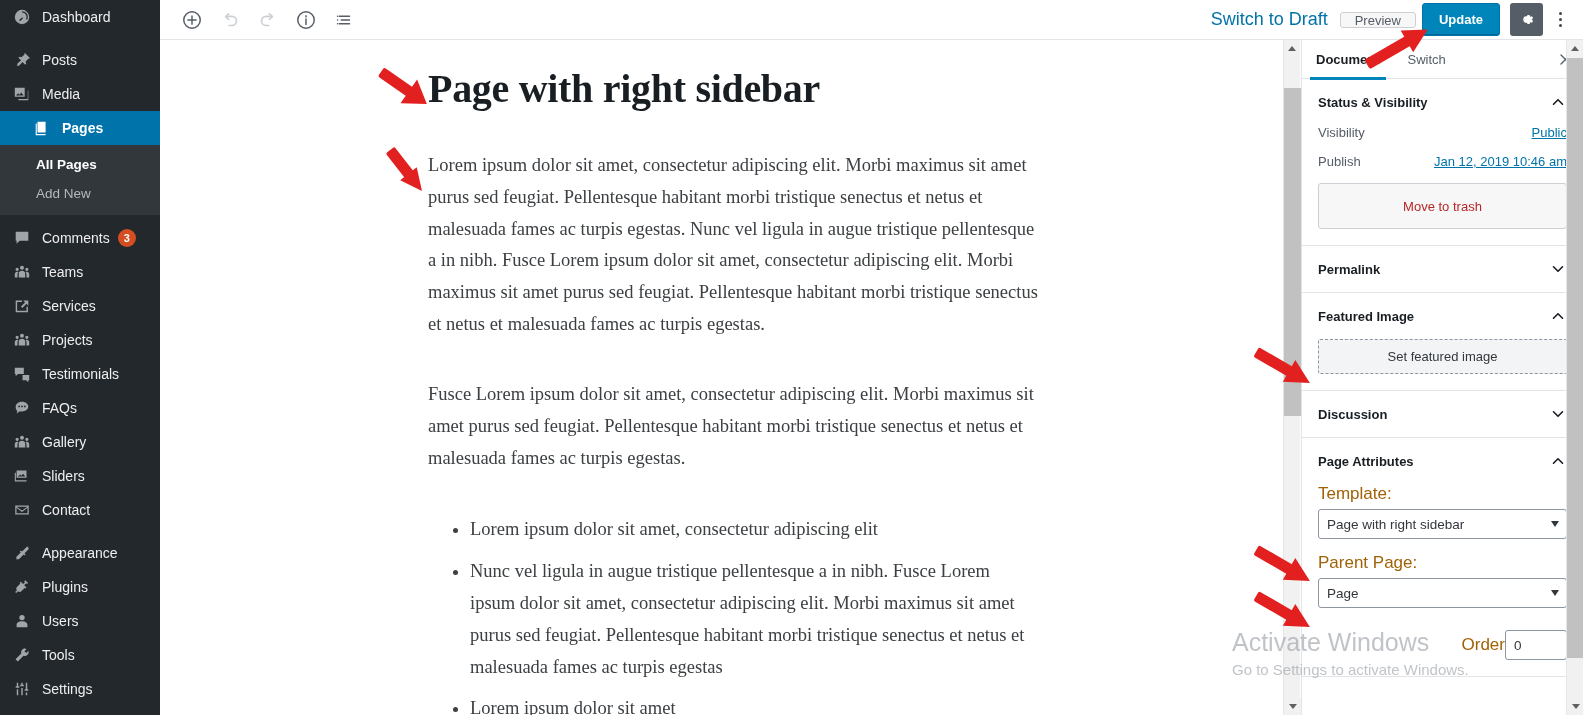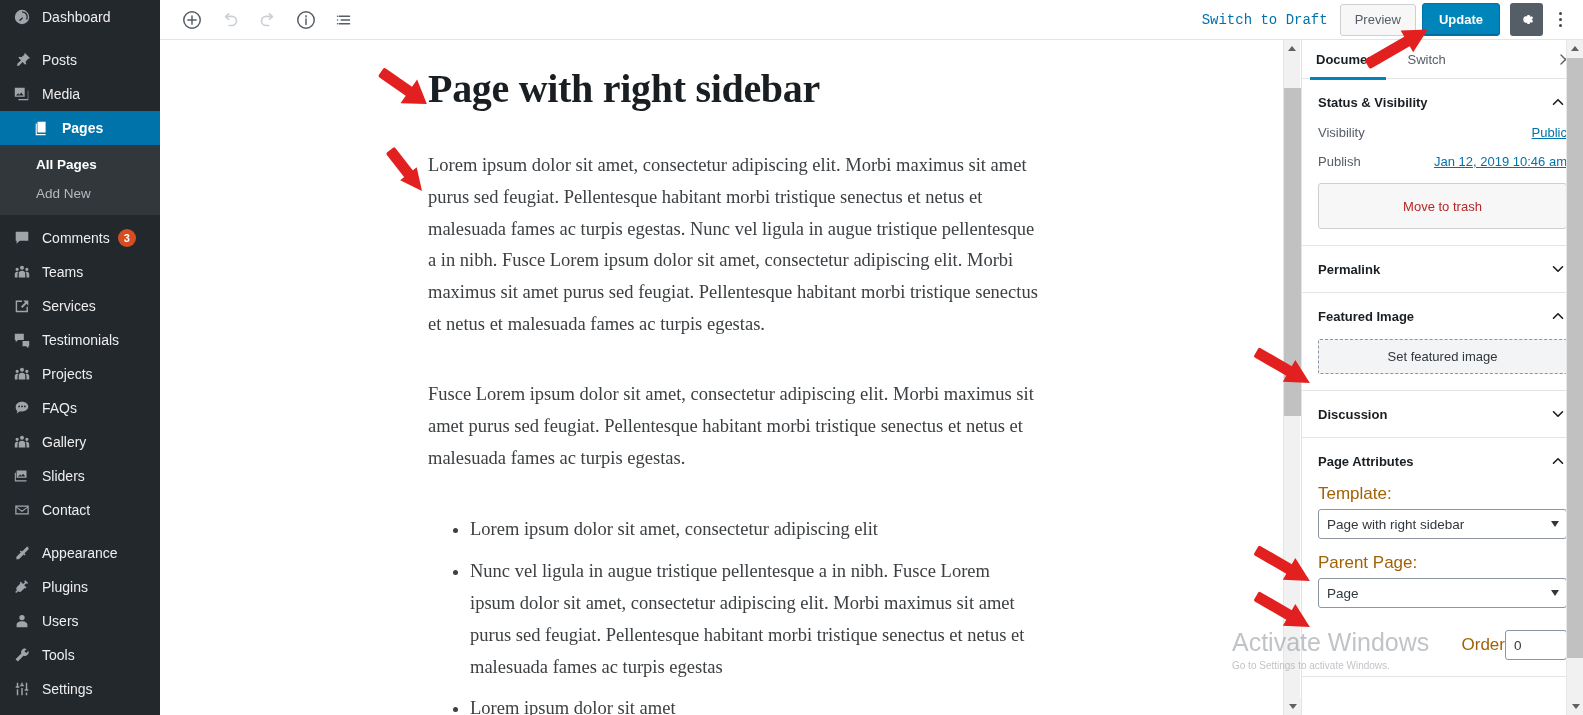--- a/index.html
+++ b/index.html
@@ -67,26 +67,26 @@
   }
   .hdr-left { display: flex; align-items: center; gap: 2px; }
   .tool-btn {
     width: 36px; height: 36px; display: flex; align-items: center; justify-content: center;
     background: none; border: none; cursor: pointer; color: #555d66; padding: 0;
   }
   .tool-btn svg { width: 22px; height: 22px; display:block; }
   .tool-btn.disabled { color: #ccd0d4; }
   .hdr-right { margin-left: auto; display: flex; align-items: center; gap: 0; }
   .link-draft {
-    color: #0073aa; font-size: 14px; cursor: pointer; padding: 0 12px;
+    color: #0073aa; font-size: 18px; cursor: pointer; padding: 0 12px;
     text-decoration: none; background: none; border: none;
-    font-family: Liberation Mono, monospace;
+    font-family: Liberation Sans, sans-serif;
   }
   .btn-preview {
-    height: 32px; padding: 0 14px; background: #f7f7f7; color: #555d66;
+    height: 16px; padding: 0 14px; background: #f7f7f7; color: #555d66;
     border: 1px solid #ccd0d4; border-radius: 3px; font-size: 13px;
     cursor: pointer; margin-right: 6px;
     font-family: "Liberation Sans", sans-serif;
   }
   .btn-update {
     height: 33px; padding: 0 16px; background: #0085ba; color: #fff;
     border: 1px solid #0073aa; border-radius: 3px; font-size: 13px; font-weight: 600;
     cursor: pointer; box-shadow: inset 0 -1px 0 #006799;
     font-family: "Liberation Sans", sans-serif;
   }
@@ -223,21 +223,21 @@
   .arrow { position: absolute; z-index: 60; pointer-events: none; }
   .arrow svg { display: block; overflow: visible; }
 
   
   .watermark {
     position: absolute; z-index: 25; pointer-events: none;
     color: #9aa0a6; opacity: .62;
     font-family: "Liberation Sans", sans-serif;
   }
   .wm-title { font-size: 25px; line-height: 1.15; font-weight: 400; }
-  .wm-sub { font-size: 10px; line-height: 1.4; margin-top: 2px; }
+  .wm-sub { font-size: 15px; line-height: 1.4; margin-top: 2px; }
 </style>
 </head>
 <body>
 
 <div class="app">
 
   <nav class="adminmenu">
 
     <div class="menu-item">
       <span class="mi-icon">
@@ -310,33 +310,33 @@
         <svg viewBox="0 0 20 20">
             <path d="M3 4h7v1.6H4.6v9.8H15v-4.6h1.6V17H3V4zm8.4 0H17v5.6l-2-2-4.6 4.6-1.6-1.6L13.4 6l-2-2z"></path>
           </svg>
       </span>
       <span>Services</span>
     </div>
 
     <div class="menu-item">
       <span class="mi-icon">
         <svg viewBox="0 0 20 20">
+            <path d="M10 3a2.2 2.2 0 110 4.4A2.2 2.2 0 0110 3zM4.6 5.2a1.8 1.8 0 110 3.6 1.8 1.8 0 010-3.6zm10.8 0a1.8 1.8 0 110 3.6 1.8 1.8 0 010-3.6zM10 8.6c2 0 3.6 1.2 3.6 2.7V16h-7.2v-4.7c0-1.5 1.6-2.7 3.6-2.7zM4.6 9.6c.5 0 1 .1 1.4.3-.6.6-1 1.4-1 2.3V16H2v-3.8c0-1.4 1.2-2.6 2.6-2.6zm10.8 0c1.4 0 2.6 1.2 2.6 2.6V16h-3v-3.8c0-.9-.4-1.7-1-2.3.4-.2.9-.3 1.4-.3z"></path>
+          </svg>
+      </span>
+      <span>Projects</span>
+    </div>
+
+    <div class="menu-item">
+      <span class="mi-icon">
+        <svg viewBox="0 0 20 20">
             <path d="M2 3h10v7H5.6L3 12.4V10H2V3zm8.6 8H18v6h-1v2.2L14.6 17h-4V11z"></path>
           </svg>
       </span>
       <span>Testimonials</span>
-    </div>
-
-    <div class="menu-item">
-      <span class="mi-icon">
-        <svg viewBox="0 0 20 20">
-            <path d="M10 3a2.2 2.2 0 110 4.4A2.2 2.2 0 0110 3zM4.6 5.2a1.8 1.8 0 110 3.6 1.8 1.8 0 010-3.6zm10.8 0a1.8 1.8 0 110 3.6 1.8 1.8 0 010-3.6zM10 8.6c2 0 3.6 1.2 3.6 2.7V16h-7.2v-4.7c0-1.5 1.6-2.7 3.6-2.7zM4.6 9.6c.5 0 1 .1 1.4.3-.6.6-1 1.4-1 2.3V16H2v-3.8c0-1.4 1.2-2.6 2.6-2.6zm10.8 0c1.4 0 2.6 1.2 2.6 2.6V16h-3v-3.8c0-.9-.4-1.7-1-2.3.4-.2.9-.3 1.4-.3z"></path>
-          </svg>
-      </span>
-      <span>Projects</span>
     </div>
 
     <div class="menu-item">
       <span class="mi-icon">
         <svg viewBox="0 0 20 20">
             <path d="M10 3c4 0 7 2.4 7 5.4s-3 5.4-7 5.4c-.8 0-1.6-.1-2.3-.3L4 16l.8-2.8C3.1 12.2 3 10.4 3 8.4 3 5.4 6 3 10 3zm-3.2 4.3a1 1 0 100 2 1 1 0 000-2zm3.2 0a1 1 0 100 2 1 1 0 000-2zm3.2 0a1 1 0 100 2 1 1 0 000-2z"></path>
           </svg>
       </span>
       <span>FAQs</span>
     </div>

